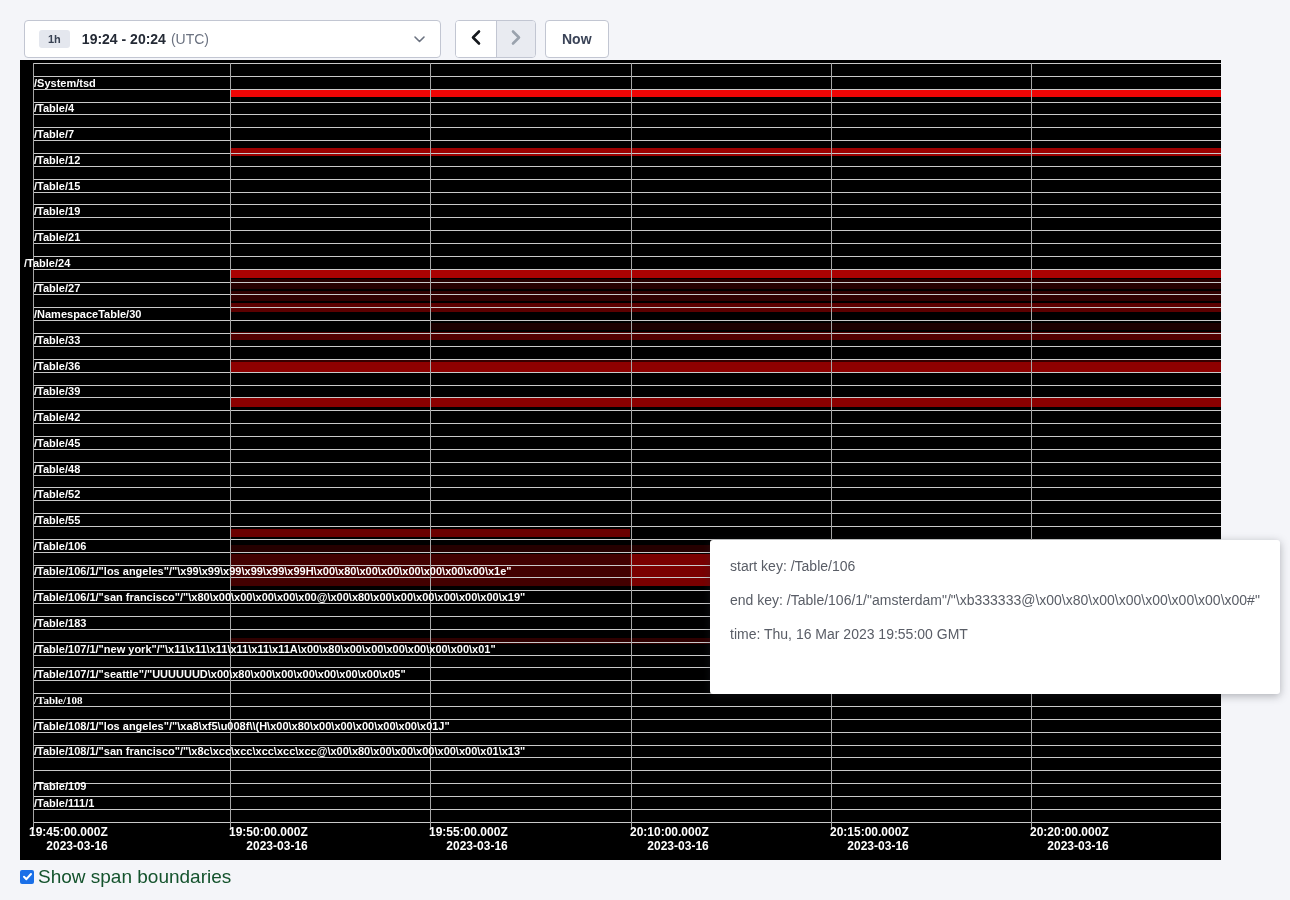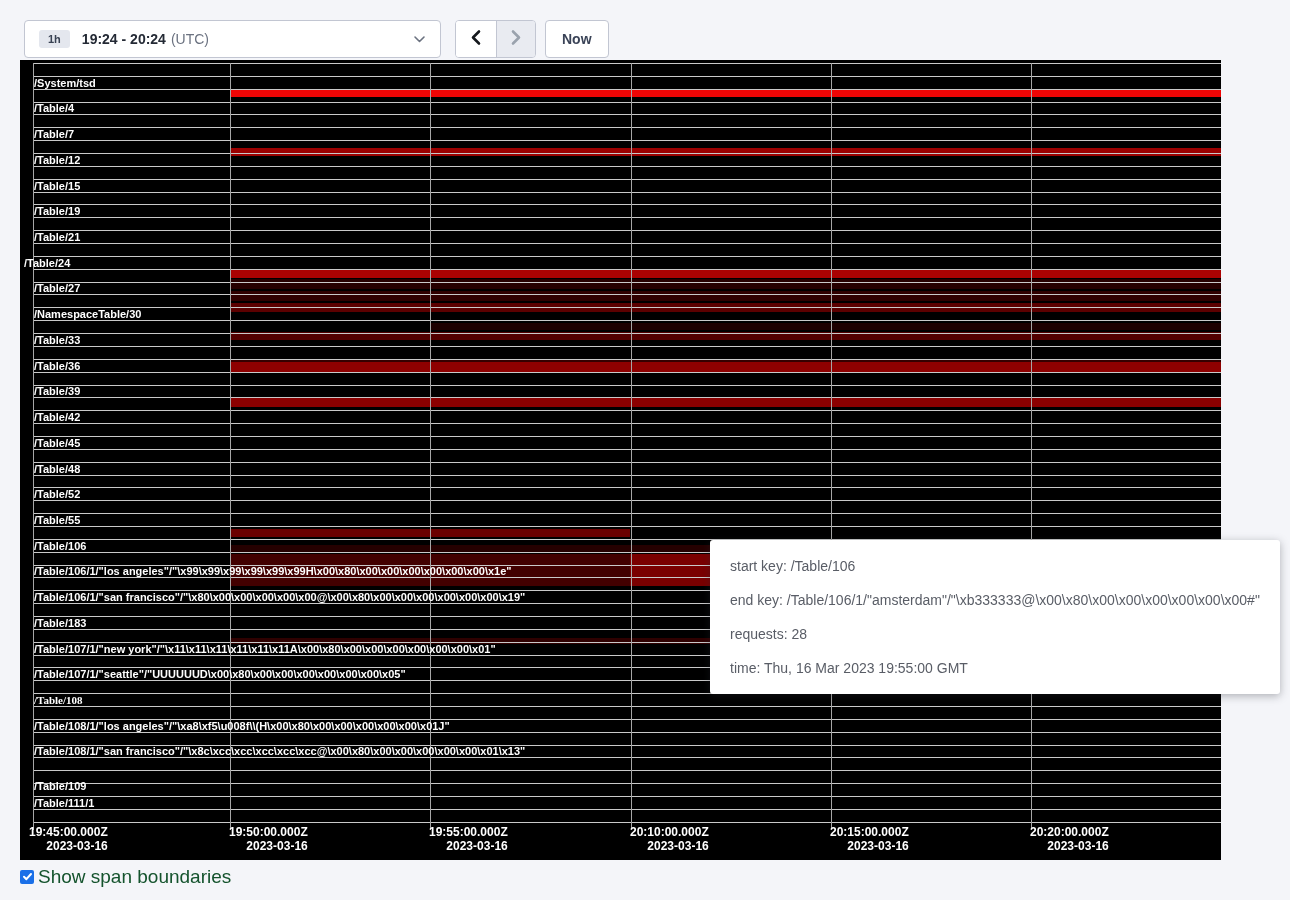--- a/index.html
+++ b/index.html
@@ -214,21 +214,20 @@
       </div>
       <div class="xlabel" style="left: 1010px; top: 765px;">
         <div>20:20:00.000Z</div>
         <div>2023-03-16</div>
       </div>
     </div>
 
   <div class="tooltip">
     <div class="tline">start key: /Table/106</div>
     <div class="tline">end key: /Table/106/1/"amsterdam"/"\xb333333@\x00\x80\x00\x00\x00\x00\x00\x00#"</div>
-    <div class="tline">requests: 28</div>
     <div class="tline">time: Thu, 16 Mar 2023 19:55:00 GMT</div>
   </div>
 
   <div class="footer">
     <span class="cb">
       <span>
         <svg width="11" height="11" viewBox="0 0 11 11">
             <polyline points="2,5.8 4.4,8.2 9,3" stroke="#fff" stroke-width="2" fill="none" stroke-linecap="round" stroke-linejoin="round"></polyline>
           </svg>
       </span>

